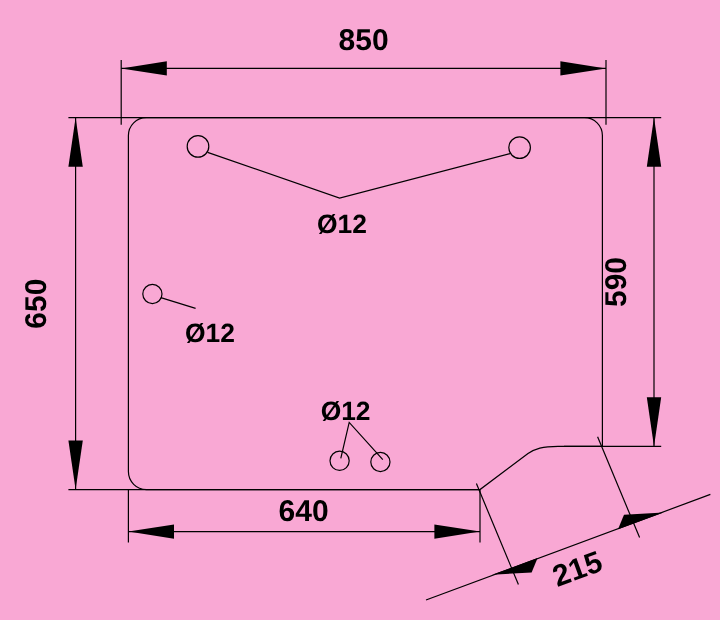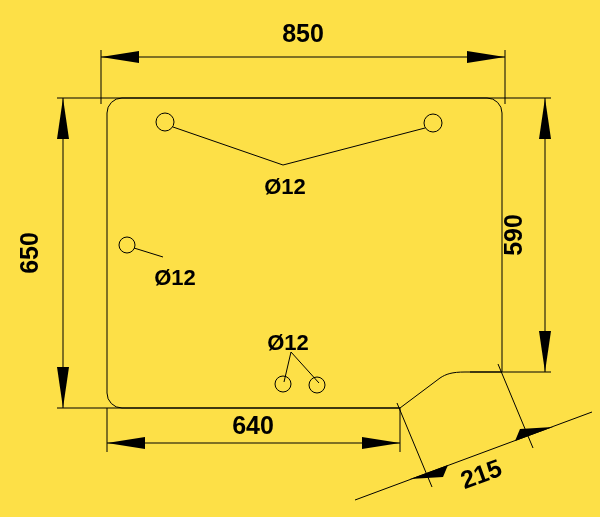--- a/index.html
+++ b/index.html
@@ -10,21 +10,21 @@
   body {
     width: 600px;
     height: 517px;
     font-family: "Liberation Sans", sans-serif;
     overflow: hidden;
   }
   #drawing-root {
     position: relative;
     width: 600px;
     height: 517px;
-    background: #fde047;
+    background: #f9a8d4;
   }
   svg#cad-canvas {
     display: block;
     width: 600px;
     height: 517px;
   }
   .outline {
     fill: none;
     stroke: #000000;
     stroke-width: 1;

